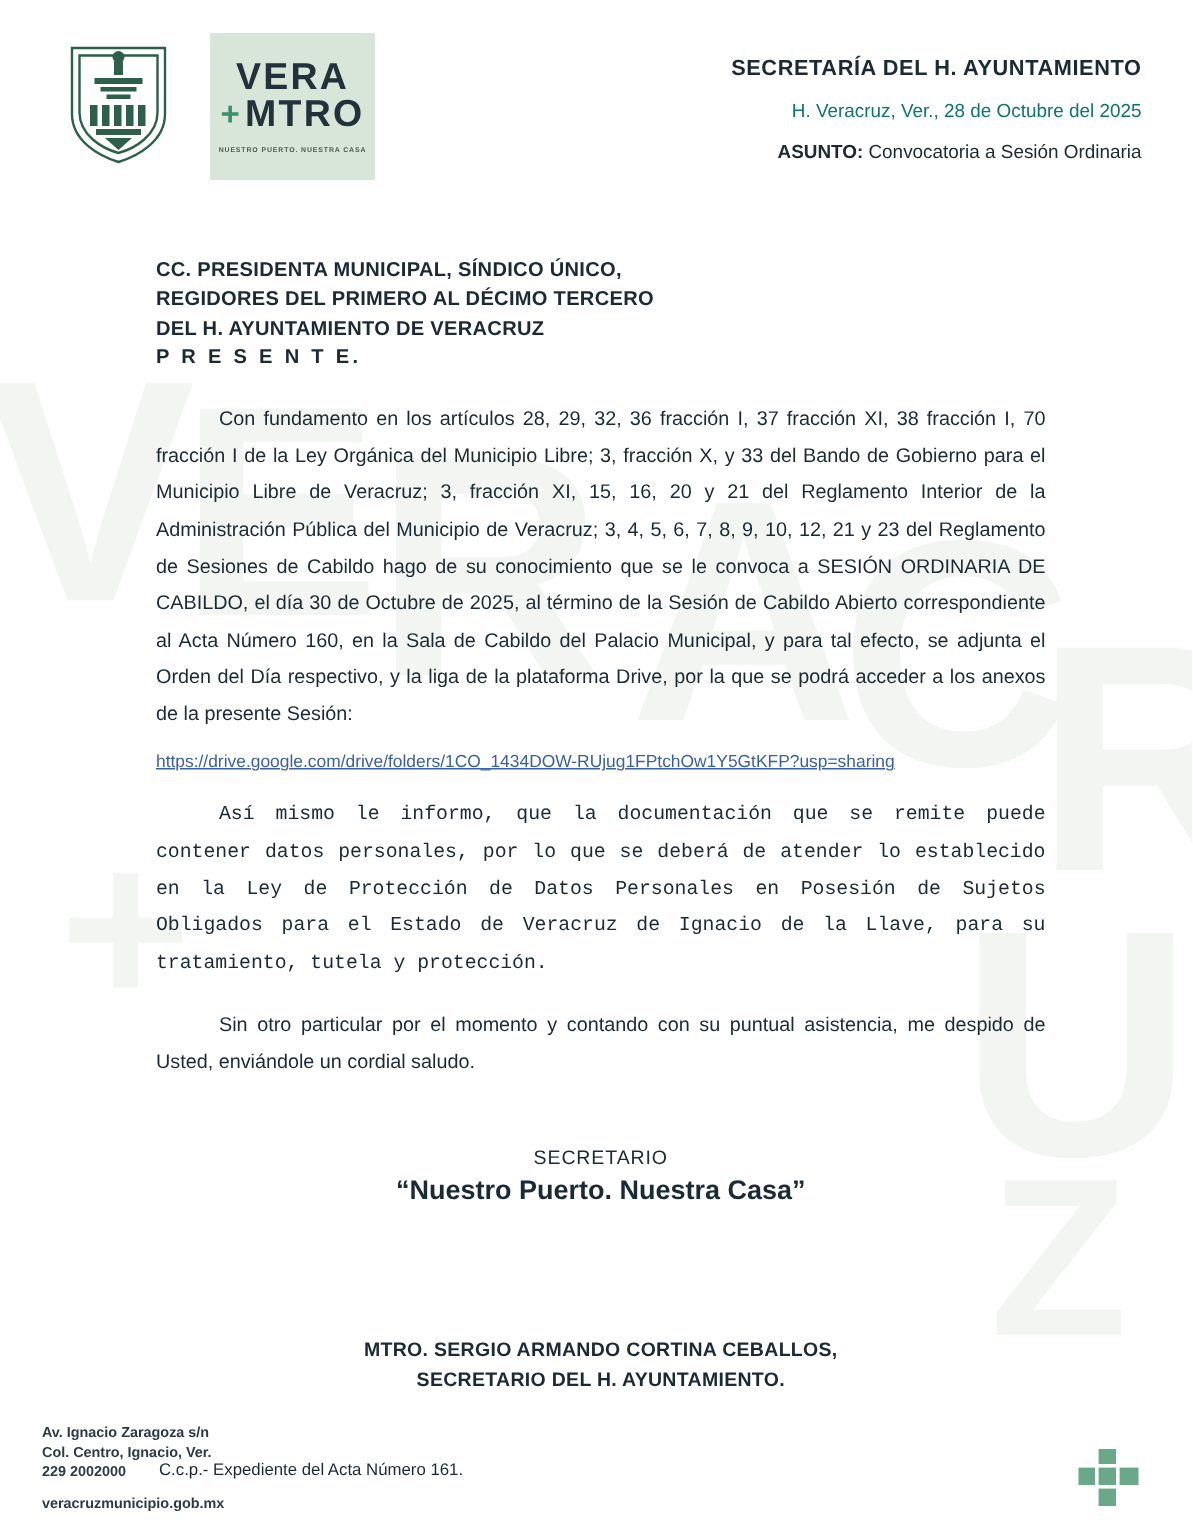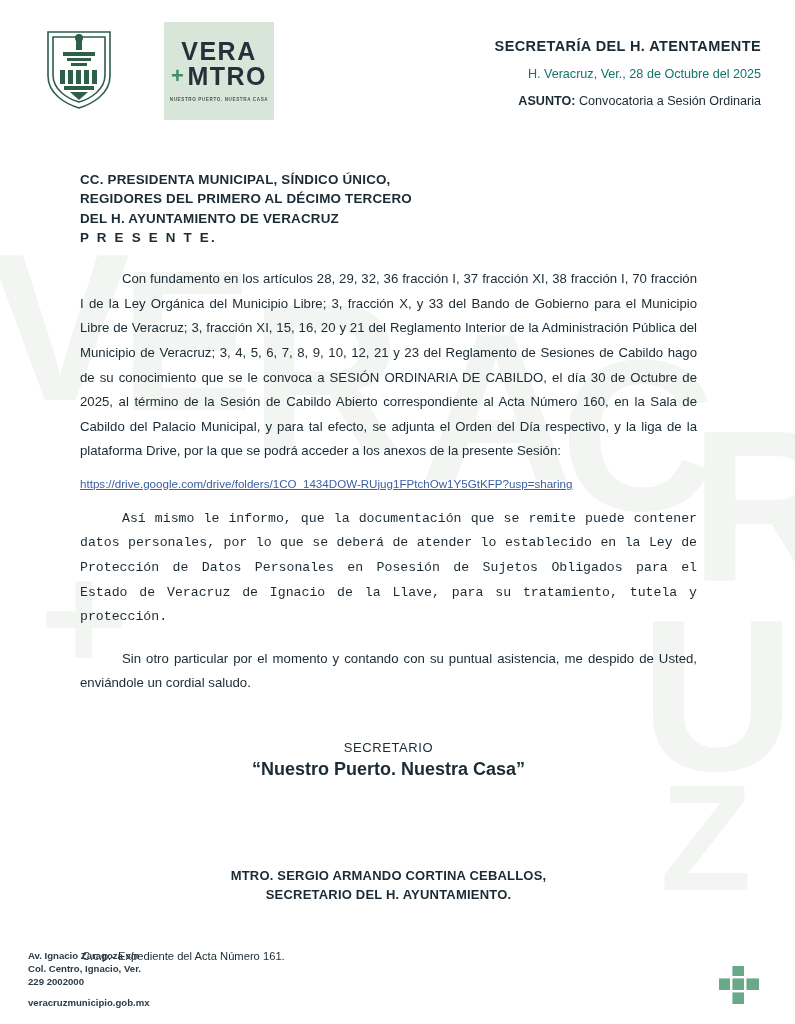--- a/index.html
+++ b/index.html
@@ -34,21 +34,20 @@
     letter-spacing: 2px;
   }
 
   
   .header {
     position: relative;
     z-index: 2;
     display: flex;
     align-items: flex-start;
     padding: 22px 30px 0 40px;
-    gap: 24px;
   }
   .crest {
     width: 78px;
     height: 84px;
     flex: 0 0 auto;
     margin-top: 4px;
   }
   .logo-box {
     width: 110px;
     height: 98px;
@@ -113,21 +112,21 @@
     font-size: 12.6px;
     color: #1b2a33;
     white-space: nowrap;
   }
   .hr-asunto b { font-weight: bold; }
 
   
   .body {
     position: relative;
     z-index: 2;
-    padding: 0 98px 0 80px;
+    padding: 0 98px 0 104px;
   }
   .addressee {
     margin-top: 50px;
     font-size: 13.4px;
     font-weight: bold;
     line-height: 1.45;
     letter-spacing: 0.2px;
   }
   .presente {
     margin-top: 2px;
@@ -252,21 +251,21 @@
     <div class="logo-box">
       <div class="logo-vera">VERA</div>
       <div class="logo-cruz">
         <span class="plus">+</span>
         <span>MTRO</span>
       </div>
       <div class="logo-tag">NUESTRO PUERTO. NUESTRA CASA</div>
     </div>
 
     <div class="header-right">
-      <div class="hr-title">SECRETARÍA DEL H. ATENTAMENTE</div>
+      <div class="hr-title">SECRETARÍA DEL H. AYUNTAMIENTO</div>
       <div class="hr-date">H. Veracruz, Ver., 28 de Octubre del 2025</div>
       <div class="hr-asunto">
         <b>ASUNTO:</b>
         <span>Convocatoria a Sesión Ordinaria</span>
       </div>
     </div>
   </div>
 
   <div class="body">
 

